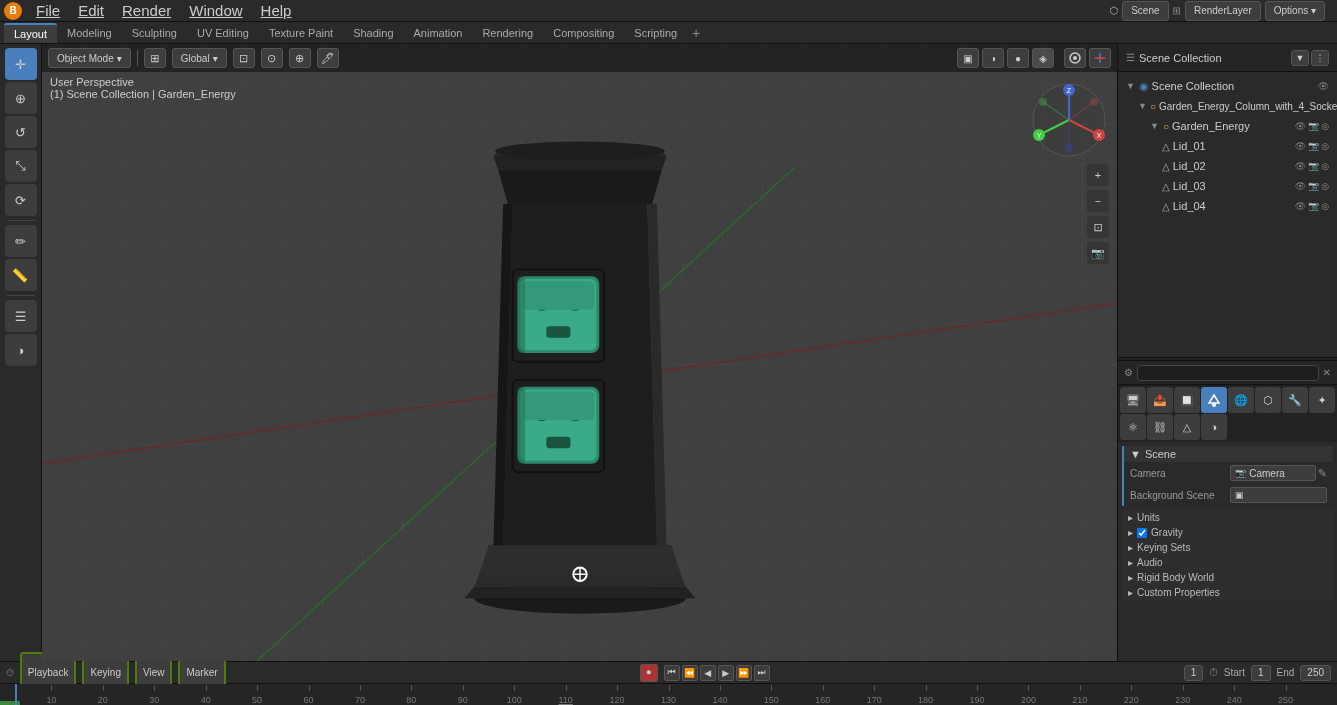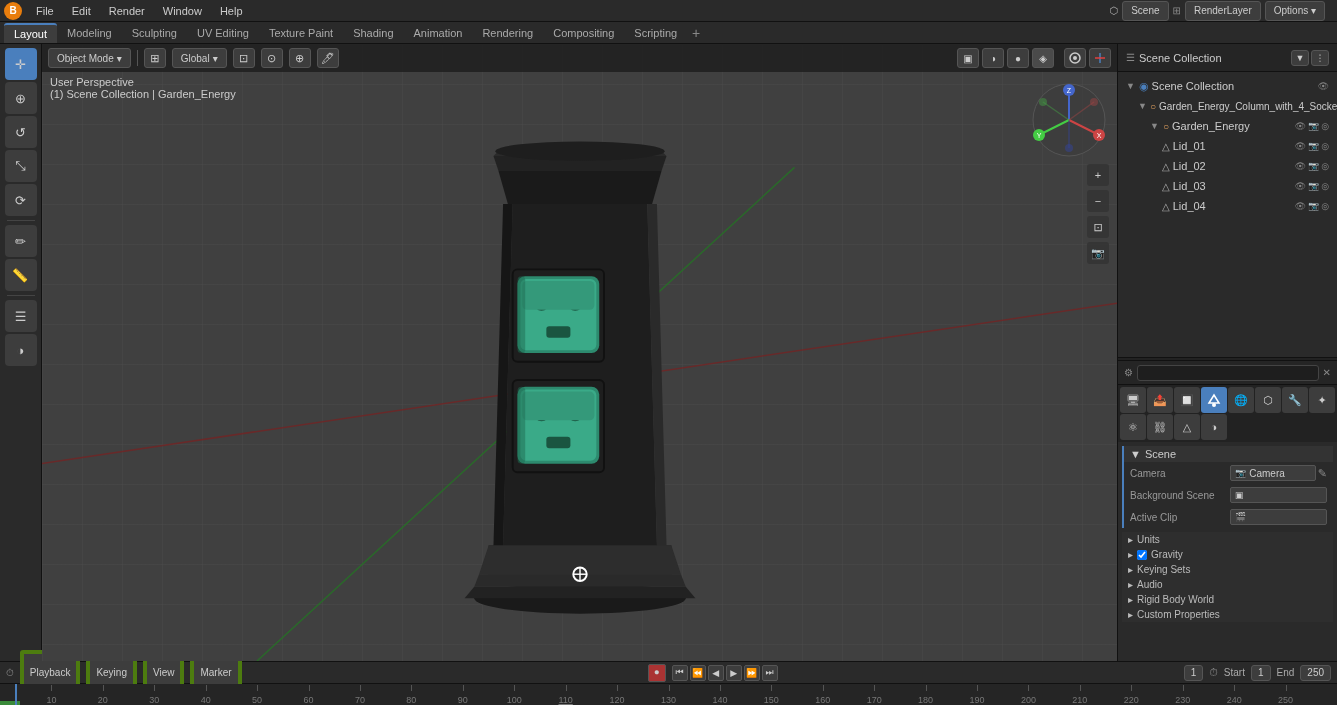--- a/index.html
+++ b/index.html
@@ -27,23 +27,24 @@
       width: 18px; height: 18px;
       background: #e87d0d;
       border-radius: 50%;
       display: flex; align-items: center; justify-content: center;
       color: white; font-weight: bold; font-size: 10px;
       margin-right: 4px;
     }
     .menu-item {
       padding: 2px 8px;
       color: #ccc;
-      font-size: 11px;
+      font-size: 15px;
       cursor: pointer;
       border-radius: 3px;
+      text-decoration: underline;
     }
 
     
     #workspace-tabs {
       height: 22px;
       background: #2a2a2a;
       display: flex;
       align-items: center;
       border-bottom: 1px solid #111;
       padding: 0 4px;
@@ -349,21 +350,21 @@
       height: 22px;
       background: #2a2a2a;
       display: flex;
       align-items: center;
       padding: 0 6px;
       gap: 6px;
       border-bottom: 1px solid #111;
     }
     .tl-header-btn {
       background: #3d3d3d;
-      border: 4px solid #4d7c0f;
+      border: 2px solid #4d7c0f;
       border-radius: 3px;
       color: #ccc;
       padding: 19px 6px;
       font-size: 10px;
       cursor: pointer;
       height: 16px;
       display: flex; align-items: center;
     }
     .tl-playback-controls {
       display: flex; gap: 2px; align-items: center;
@@ -788,26 +789,20 @@
             <div class="prop-value">
               <span style="font-size:9px;margin-right:3px;">📷</span>
               <span>Camera</span>
             </div>
             <span style="margin-left:2px;color:#888;font-size:11px;">✎</span>
           </div>
           <div class="prop-row">
             <span class="prop-label">Background Scene</span>
             <div class="prop-value">
               <span style="font-size:9px;margin-right:3px;">▣</span>
-            </div>
-          </div>
-          <div class="prop-row">
-            <span class="prop-label">Active Clip</span>
-            <div class="prop-value">
-              <span style="font-size:9px;margin-right:3px;">🎬</span>
             </div>
           </div>
         </div>
 
         <div class="prop-section-collapsible">
           <span>▸</span>
           <span>Units</span>
         </div>
 
         <div class="prop-section-collapsible">

